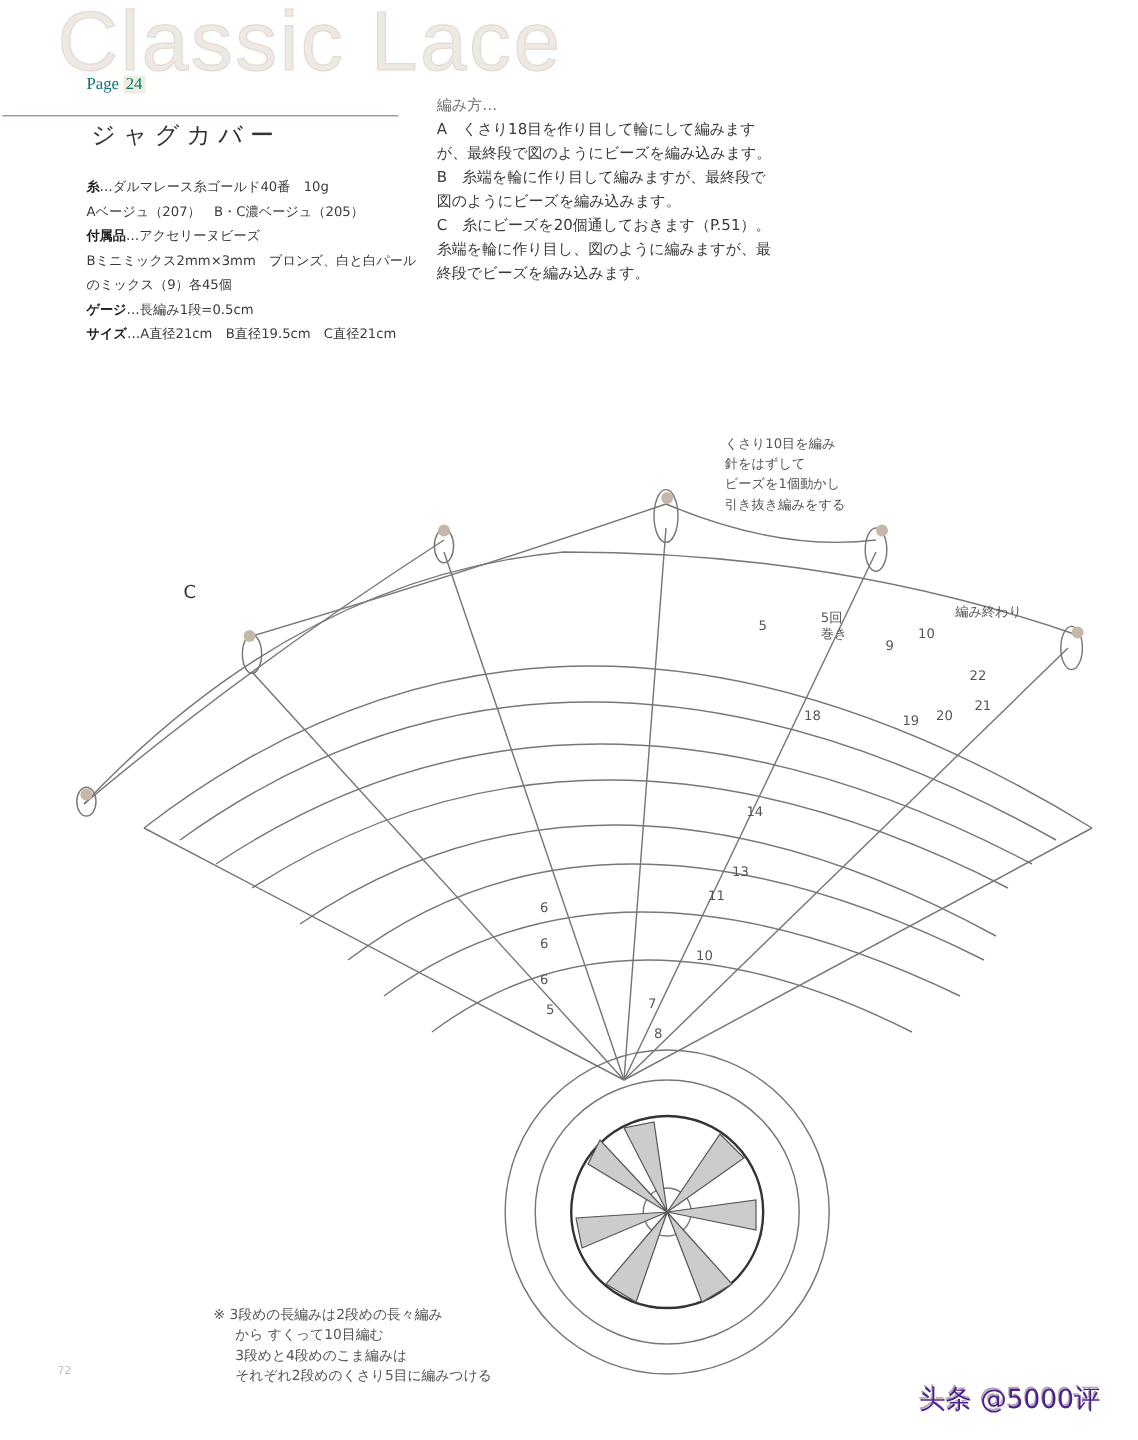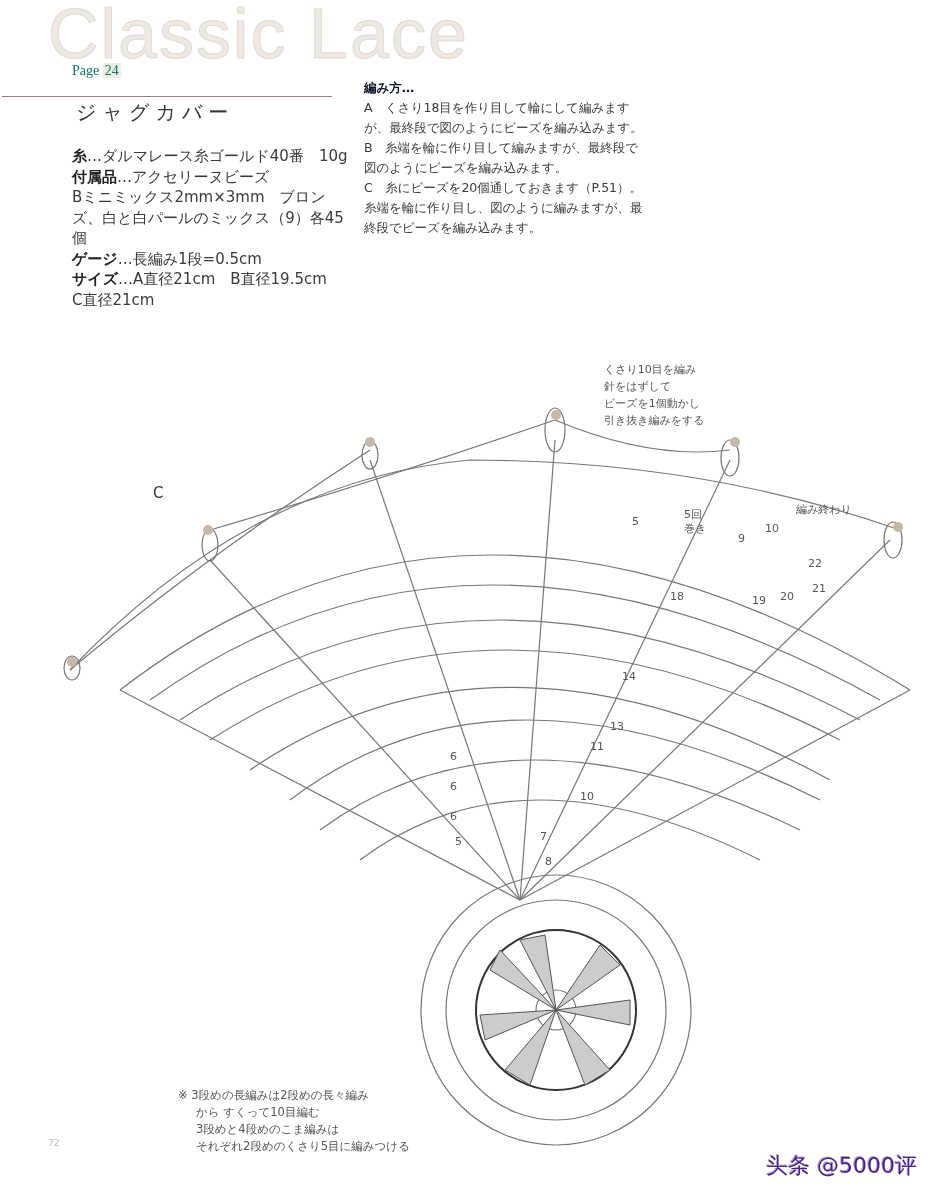--- a/index.html
+++ b/index.html
@@ -2,44 +2,45 @@
 <html><head>
 <meta charset="utf-8">
 <style>
   html,body{margin:0;padding:0;background:#fff;}
   body{width:948px;height:1200px;position:relative;overflow:hidden;font-family:"DejaVu Sans",sans-serif;color:#333;}
   .title-banner{position:absolute;left:48px;top:-6px;font-family:"Liberation Sans",sans-serif;font-size:70px;font-weight:300;color:#efe9e4;letter-spacing:2px;-webkit-text-stroke:1px #e2dad3;white-space:nowrap;}
   .page-label{position:absolute;left:72px;top:63px;font-family:"Liberation Serif",serif;font-size:14px;color:#0f766e;}
   .page-label .num{background:#eceee0;padding:0 2px;}
   .rule{position:absolute;left:2px;top:96px;width:330px;height:1px;background:#9a7b80;}
   .heading{position:absolute;left:76px;top:99px;font-size:20px;color:#333;letter-spacing:6px;}
-  .materials{position:absolute;left:72px;top:146px;width:276px;font-size:15px;line-height:20.5px;color:#3a3a3a;}
+  .materials{position:absolute;left:72px;top:146px;width:276px;font-size:11px;line-height:20.5px;color:#3a3a3a;}
   .materials b{font-weight:bold;color:#222;}
   .howto{position:absolute;left:364px;top:78px;width:280px;font-size:12.5px;line-height:20px;color:#3a3a3a;}
-  .howto .ht-title{font-weight:bold;color:#0f172a;}
+  .howto .ht-title{font-weight:normal;color:#737373;}
   .howto p{margin:0;}
   .label-c{position:absolute;left:153px;top:484px;font-size:15px;color:#333;}
   .note-beads{position:absolute;left:604px;top:361px;font-size:11px;line-height:17px;color:#555;}
   .note-end{position:absolute;left:796px;top:502px;font-size:11px;color:#555;}
   .note-wind{position:absolute;left:684px;top:508px;font-size:11px;line-height:14px;color:#555;}
   .footnote{position:absolute;left:178px;top:1087px;font-size:11.5px;line-height:17px;color:#555;}
   .watermark{position:absolute;left:766px;top:1151px;font-size:22px;color:#4c1d95;text-shadow:1px 1px 0 #fff,-1px -1px 0 #aaa;}
   .pagenum{position:absolute;left:48px;top:1138px;font-size:9px;color:#bbb;}
   svg.diagram{position:absolute;left:0;top:0;}
 </style>
 </head>
 <body>
 
 <div class="title-banner">Classic Lace</div>
 <div class="page-label"><span>Page</span> <span class="num">24</span></div>
 <div class="rule"></div>
 <div class="heading">ジャグカバー</div>
 
 <div class="materials">
   <div><b>糸</b>…<span>ダルマレース糸ゴールド40番　10g</span></div>
+  <div>Aベージュ（207）　B・C濃ベージュ（205）</div>
   <div><b>付属品</b>…<span>アクセリーヌビーズ</span></div>
   <div>Bミニミックス2mm×3mm　ブロンズ、白と白パールのミックス（9）各45個</div>
   <div><b>ゲージ</b>…<span>長編み1段=0.5cm</span></div>
   <div><b>サイズ</b>…<span>A直径21cm　B直径19.5cm　C直径21cm</span></div>
 </div>
 
 <div class="howto">
   <div class="ht-title"><span>編み方</span>…</div>
   <p>A　くさり18目を作り目して輪にして編みますが、最終段で図のようにビーズを編み込みます。</p>
   <p>B　糸端を輪に作り目して編みますが、最終段で図のようにビーズを編み込みます。</p>

